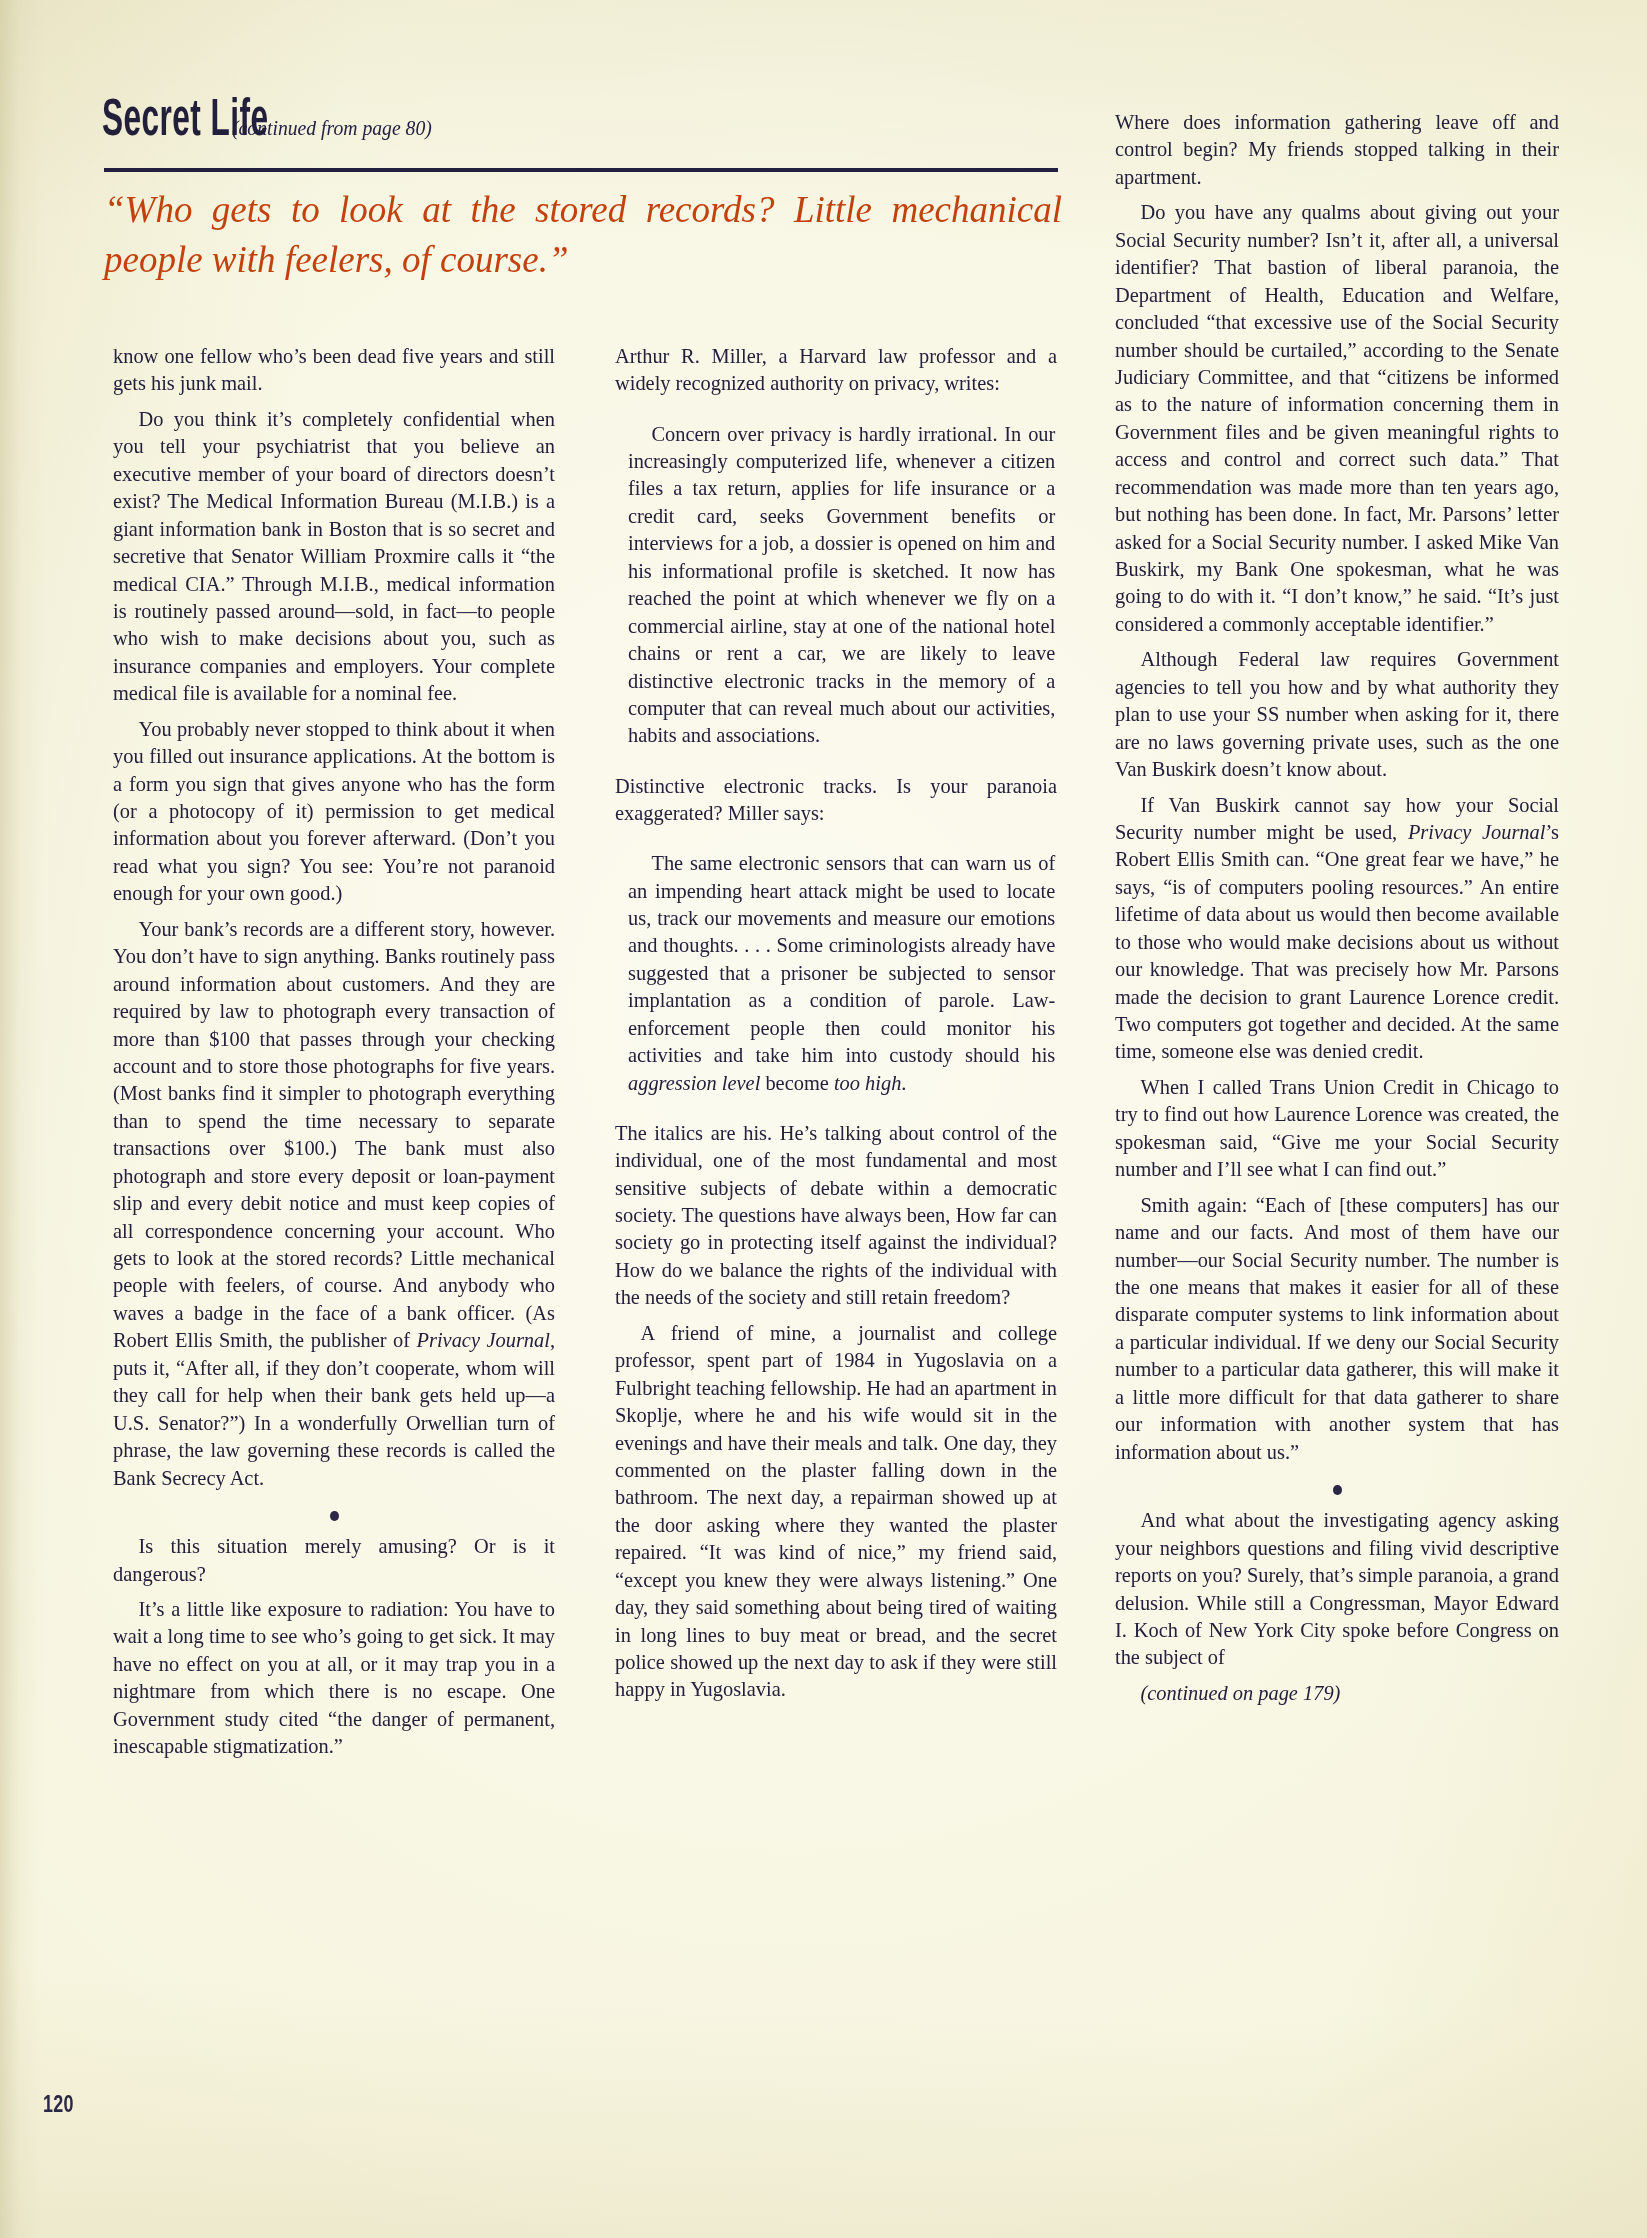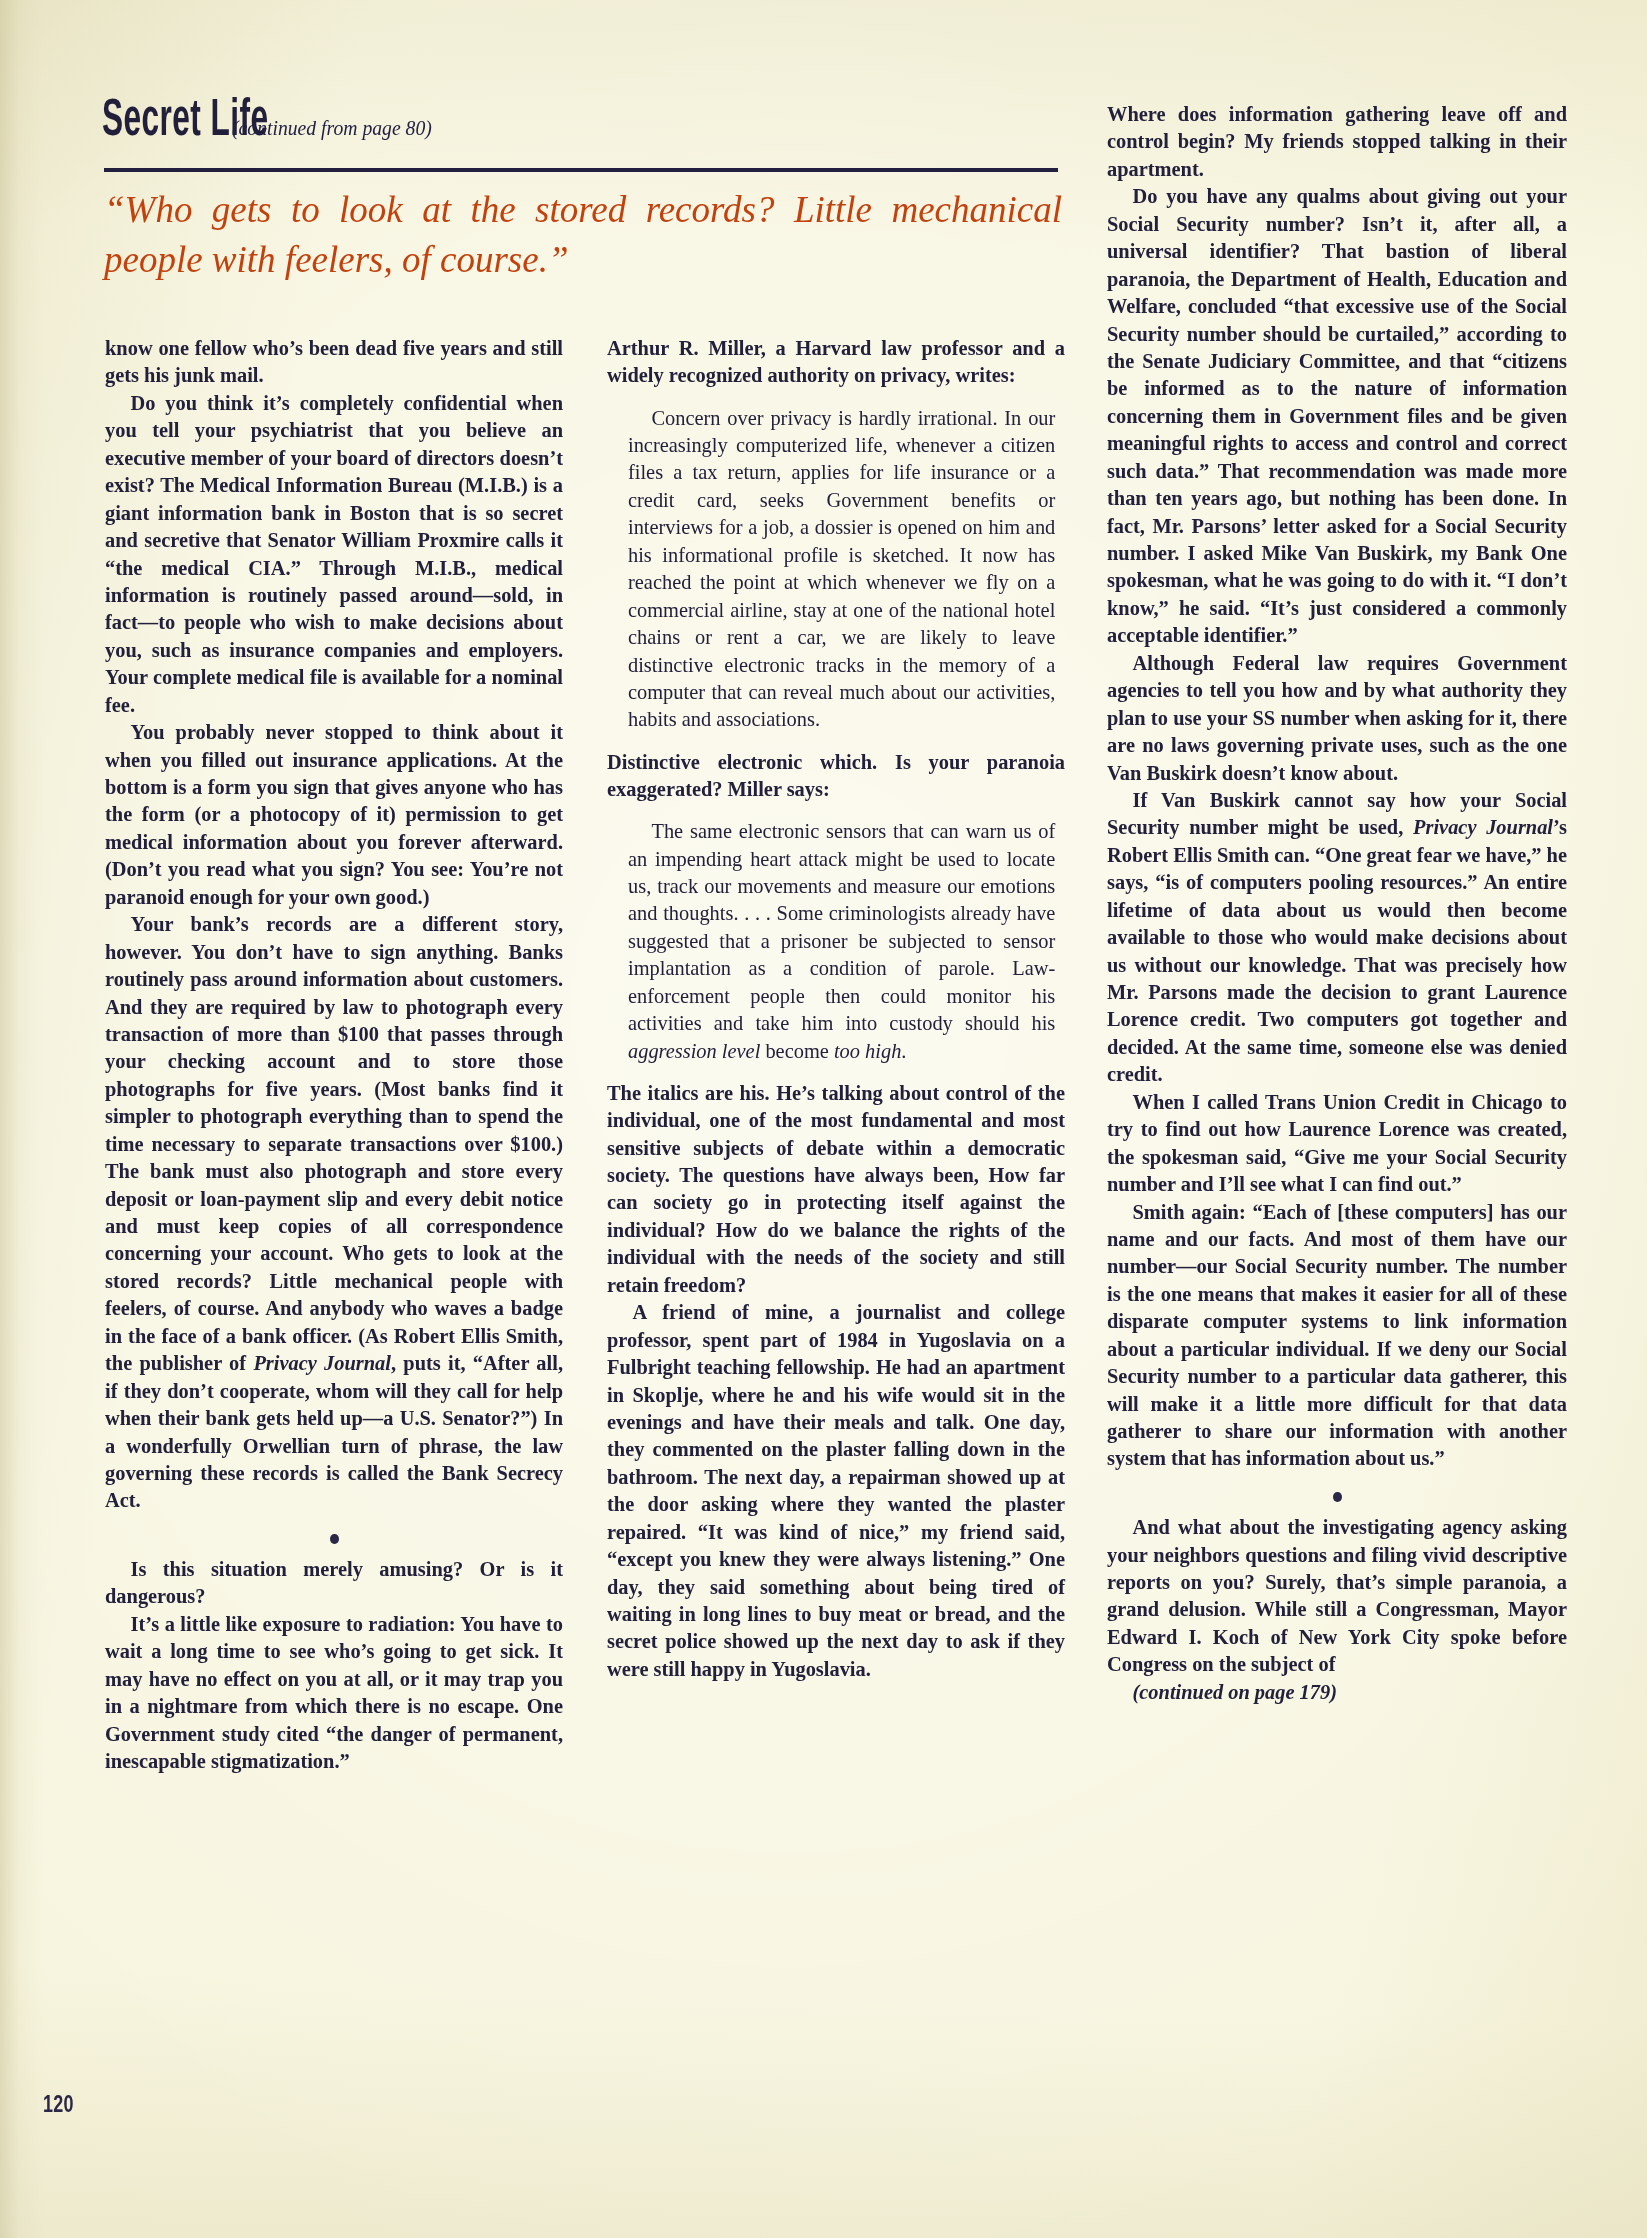--- a/index.html
+++ b/index.html
@@ -117,23 +117,22 @@
     color: #23203c;
     text-align: justify;
     text-justify: inter-word;
     hyphens: none;
   }
   #col1 { left: 105px; top: 335px; width: 458px; }
   #col2 { left: 607px; top: 335px; width: 458px; }
   #col3 { left: 1107px; top: 101px; width: 460px; }
 
   .col p {
-    margin: 0;
+    margin: 8px;
     text-indent: 1.25em;
-    font-weight: bold;
   }
   .col p.noindent { text-indent: 0; }
 
   
   .col blockquote {
     margin: 0;
     padding: 0 9.7px 0 21px;
     text-indent: 1.15em;
   }
 
@@ -205,21 +204,21 @@
     <div class="bullet-sep"><span class="dot"></span></div>
     <p>Is this situation merely amusing? Or is it dangerous?</p>
     <p>It’s a little like exposure to radiation: You have to wait a long time to see who’s going to get sick. It may have no effect on you at all, or it may trap you in a nightmare from which there is no escape. One Government study cited “the danger of permanent, inescapable stigmatization.”</p>
   </div>
 
   <div class="col" id="col2">
     <p class="noindent">Arthur R. Miller, a Harvard law professor and a widely recognized authority on privacy, writes:</p>
     <div class="spacer"></div>
     <blockquote>Concern over privacy is hardly irrational. In our increasingly computerized life, whenever a citizen files a tax return, applies for life insurance or a credit card, seeks Government benefits or interviews for a job, a dossier is opened on him and his informational profile is sketched. It now has reached the point at which whenever we fly on a commercial airline, stay at one of the national hotel chains or rent a car, we are likely to leave distinctive electronic tracks in the memory of a computer that can reveal much about our activities, habits and associations.</blockquote>
     <div class="spacer"></div>
-    <p class="noindent">Distinctive electronic which. Is your paranoia exaggerated? Miller says:</p>
+    <p class="noindent">Distinctive electronic tracks. Is your paranoia exaggerated? Miller says:</p>
     <div class="spacer"></div>
     <blockquote><span>The same electronic sensors that can warn us of an impending heart attack might be used to locate us, track our movements and measure our emotions and thoughts. . . . Some criminologists already have suggested that a prisoner be subjected to sensor implantation as a condition of parole. Law-enforcement people then could monitor his activities and take him into custody should his </span><i>aggression level</i><span> become </span><i>too high</i><span>.</span></blockquote>
     <div class="spacer"></div>
     <p class="noindent">The italics are his. He’s talking about control of the individual, one of the most fundamental and most sensitive subjects of debate within a democratic society. The questions have always been, How far can society go in protecting itself against the individual? How do we balance the rights of the individual with the needs of the society and still retain freedom?</p>
     <p>A friend of mine, a journalist and college professor, spent part of 1984 in Yugoslavia on a Fulbright teaching fellowship. He had an apartment in Skoplje, where he and his wife would sit in the evenings and have their meals and talk. One day, they commented on the plaster falling down in the bathroom. The next day, a repairman showed up at the door asking where they wanted the plaster repaired. “It was kind of nice,” my friend said, “except you knew they were always listening.” One day, they said something about being tired of waiting in long lines to buy meat or bread, and the secret police showed up the next day to ask if they were still happy in Yugoslavia.</p>
   </div>
 
   <div class="col" id="col3">
     <p class="noindent">Where does information gathering leave off and control begin? My friends stopped talking in their apartment.</p>
     <p>Do you have any qualms about giving out your Social Security number? Isn’t it, after all, a universal identifier? That bastion of liberal paranoia, the Department of Health, Education and Welfare, concluded “that excessive use of the Social Security number should be curtailed,” according to the Senate Judiciary Committee, and that “citizens be informed as to the nature of information concerning them in Government files and be given meaningful rights to access and control and correct such data.” That recommendation was made more than ten years ago, but nothing has been done. In fact, Mr. Parsons’ letter asked for a Social Security number. I asked Mike Van Buskirk, my Bank One spokesman, what he was going to do with it. “I don’t know,” he said. “It’s just considered a commonly acceptable identifier.”</p>

